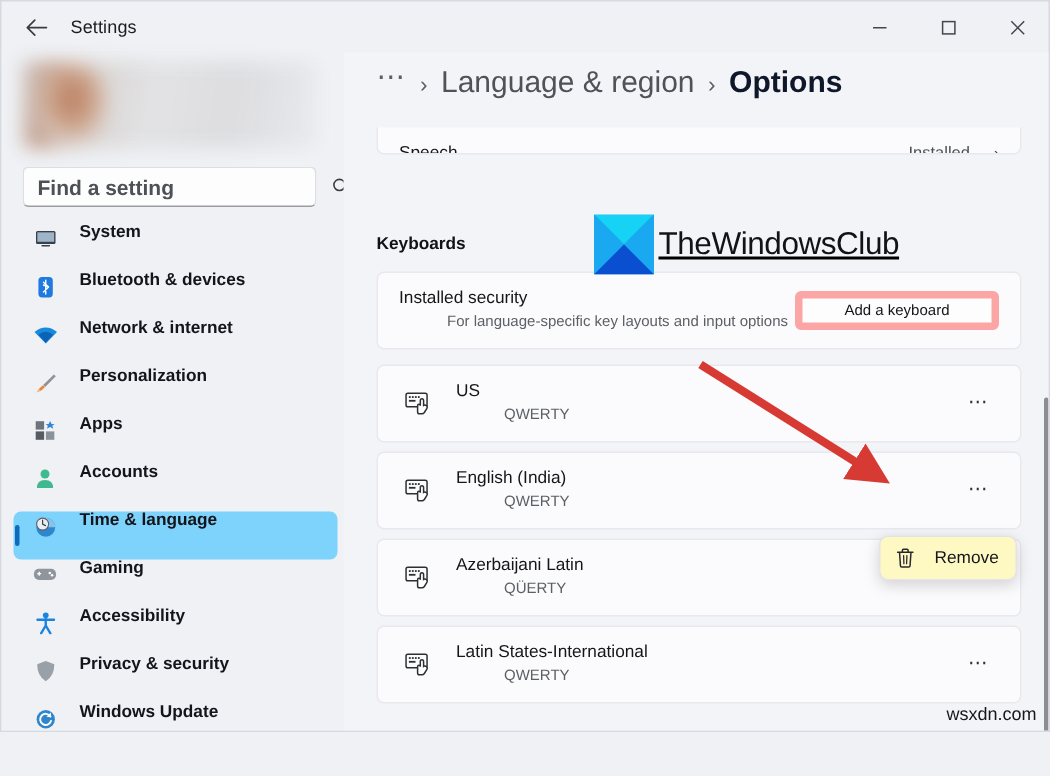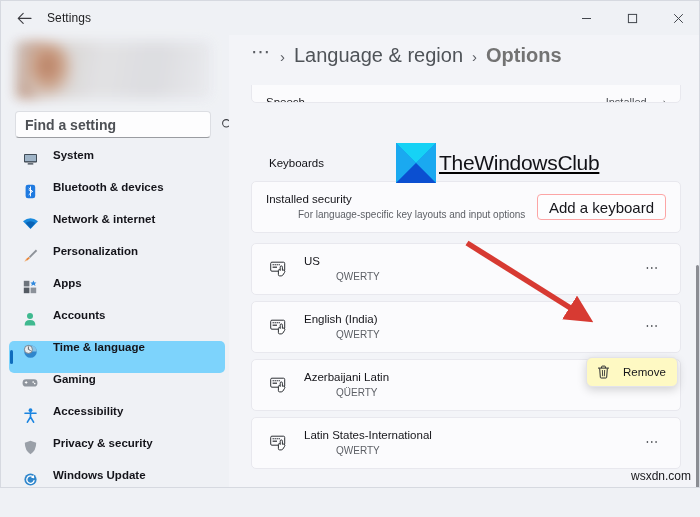--- a/index.html
+++ b/index.html
@@ -131,21 +131,21 @@
     overflow: hidden;
   }
   .breadcrumb {
     position: absolute; left: 22px; top: 9px;
     display: flex; align-items: baseline;
     z-index: 6;
   }
   .bc-dots { font-size: 19px; color: #5a5d63; letter-spacing: 1px; line-height: 1; position: relative; top: -4px;}
   .bc-sep { font-size: 15px; color: #5a5d63; margin: 0 9px; font-weight: 300; }
   .bc-link { font-size: 20px; color: #4f5358; }
-  .bc-current { font-size: 20px; color: #737373; font-weight: bold; }
+  .bc-current { font-size: 20px; color: #0f172a; font-weight: bold; }
 
   .scrollarea {
     position: absolute; left: 0; top: 50px;
     width: 472px; height: 433px;
     overflow: hidden;
   }
 
   .card {
     position: absolute; left: 22px;
     width: 430px;
@@ -164,23 +164,23 @@
     padding: 0 14px;
   }
   .clip-left { font-size: 11.5px; color: #16161a; }
   .clip-right {
     margin-left: auto; display: flex; align-items: center; gap: 16px;
     font-size: 11px; color: #4b4e54;
   }
   .chev { font-size: 10px; color: #3a3d42; }
 
   .section-label {
-    position: absolute; left: 40px;
+    position: absolute; left: 22px;
     font-size: 11.5px;
-    font-weight: normal;
+    font-weight: bold;
     color: #111116;
   }
 
   .row {
     display: flex; align-items: center;
     padding: 0 14px;
     height: 100%;
   }
   .row-ico {
     width: 26px; height: 22px;
@@ -188,26 +188,26 @@
     display: flex; align-items: center; justify-content: center;
     color: #2c2f34;
   }
   .row-txt { margin-left: 12px; }
   .row-title { font-size: 11.5px; color: #15151a; line-height: 15px; }
   .row-sub { font-size: 10px; color: #5c5f65; line-height: 14px; margin-top: 1px; padding-left: 32px; }
   .row-right { margin-left: auto; display: flex; align-items: center; }
 
   .btn {
     height: 26px;
-    padding: 0 11px;
+    padding: 0 28px;
     background: #fdfdfe;
-    border: 1px solid #fca5a5;
+    border: 5px solid #fca5a5;
     border-radius: 4px;
     font-family: "Liberation Sans", sans-serif;
-    font-size: 15px;
+    font-size: 10px;
     color: #15151a;
     display: flex; align-items: center;
   }
   .ellipsis-btn {
     width: 28px; height: 24px;
     display: flex; align-items: center; justify-content: center;
     border-radius: 4px;
     color: #2e3136;
     font-size: 13px;
     letter-spacing: .5px;

